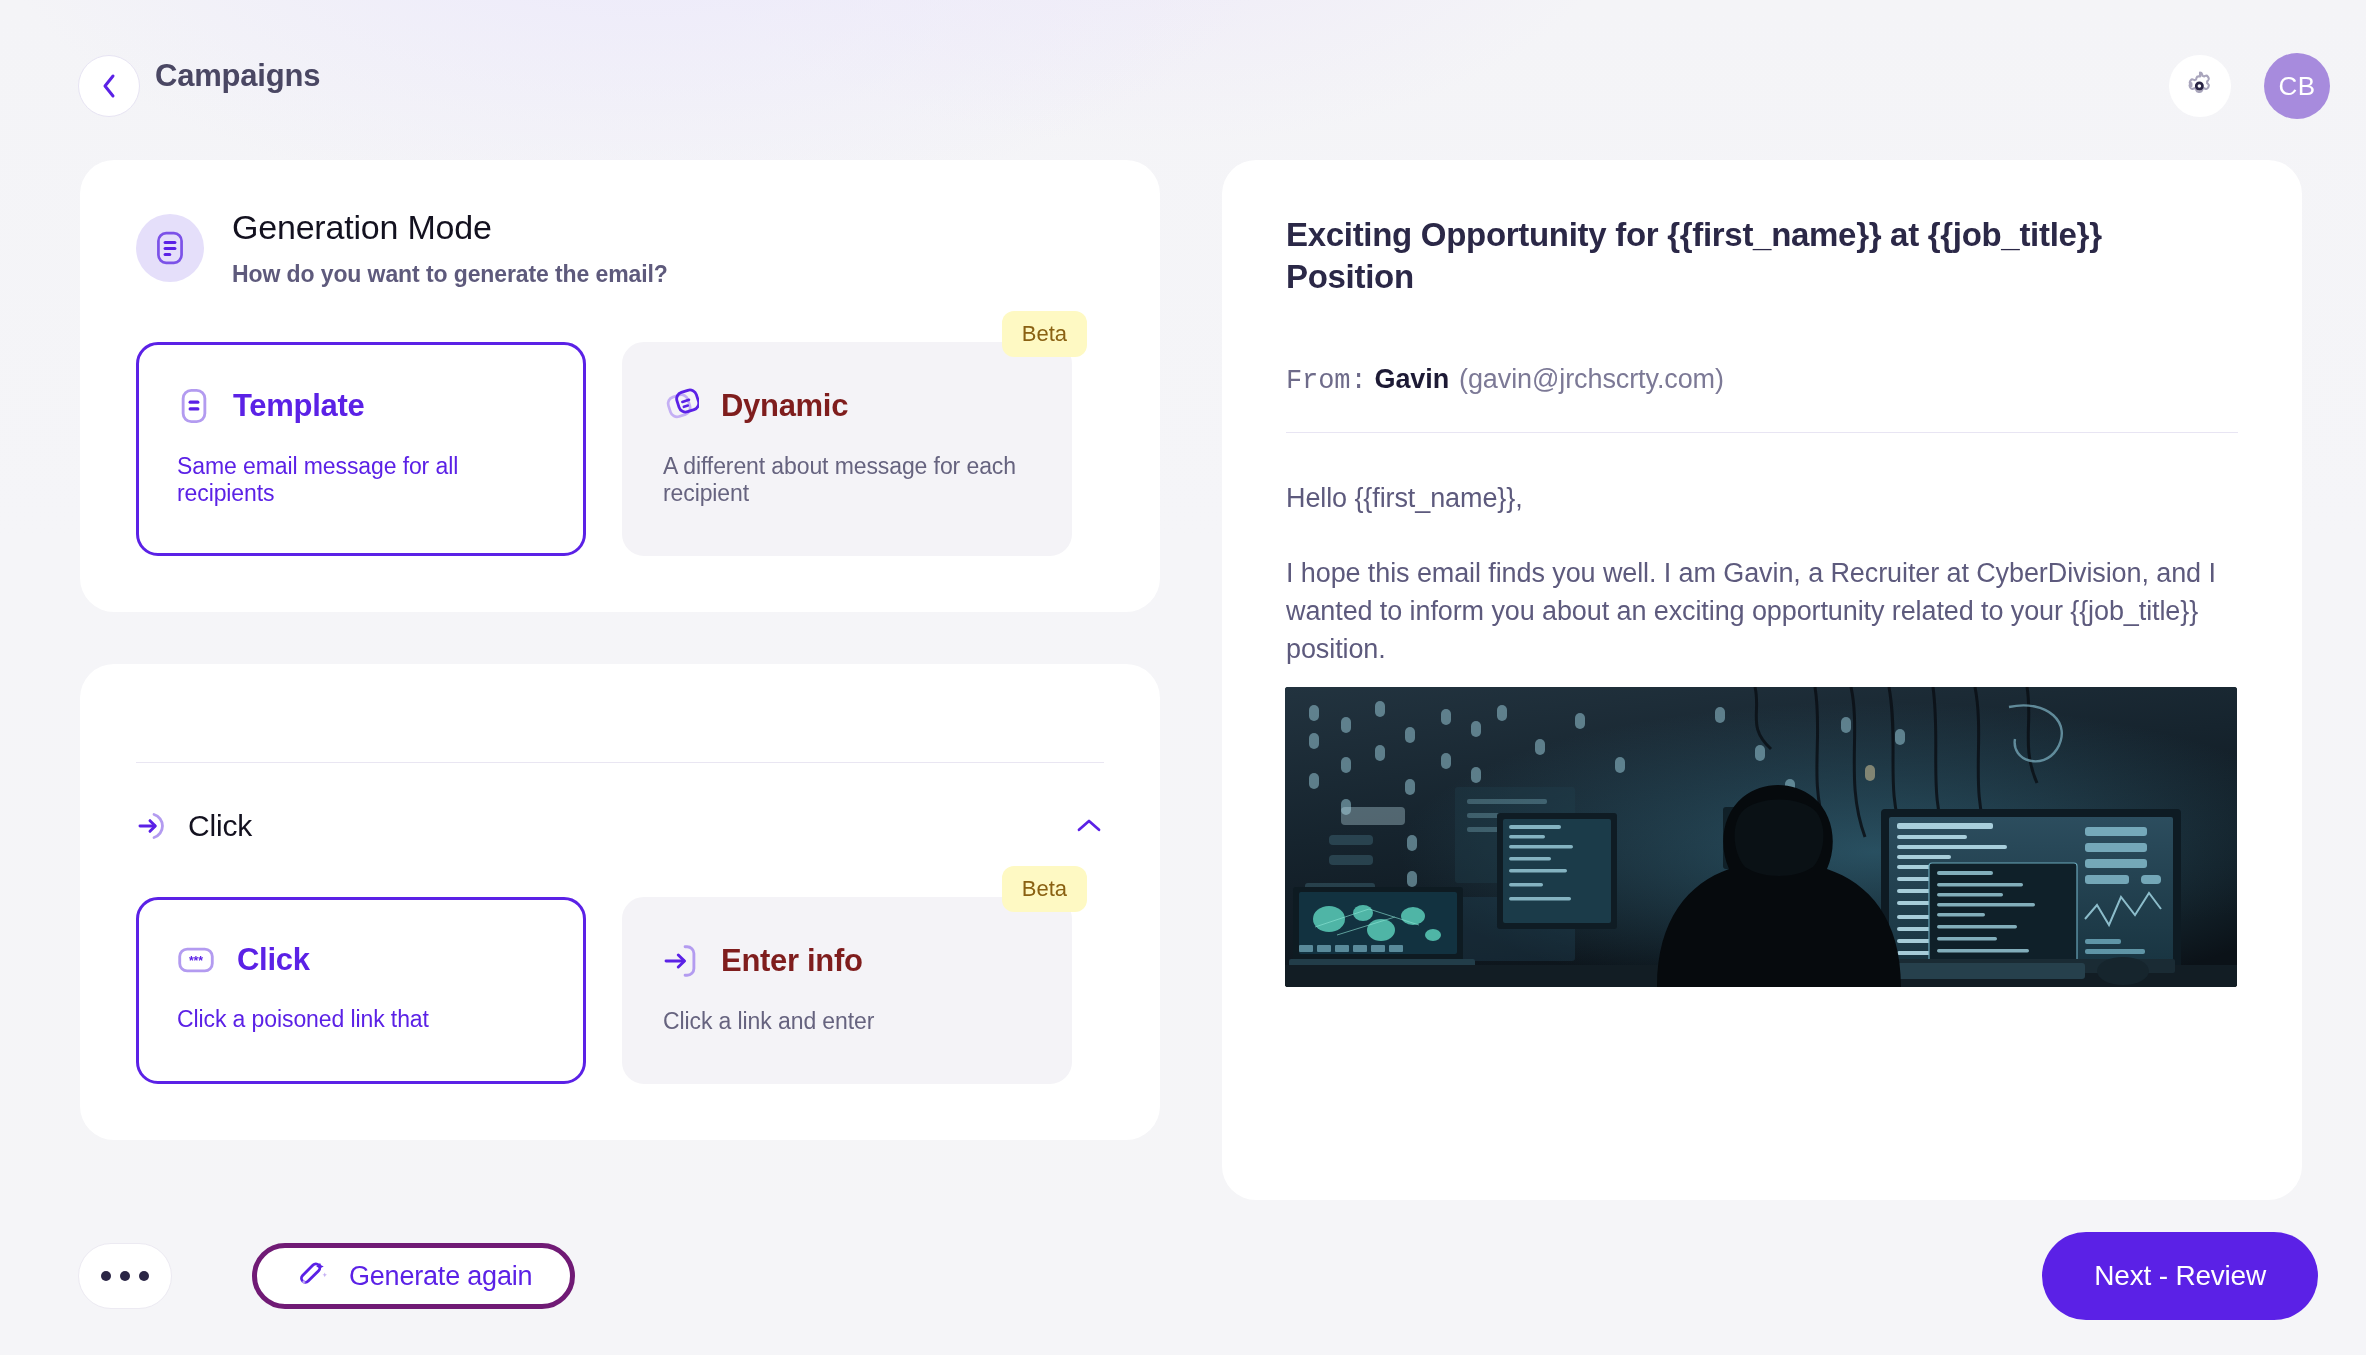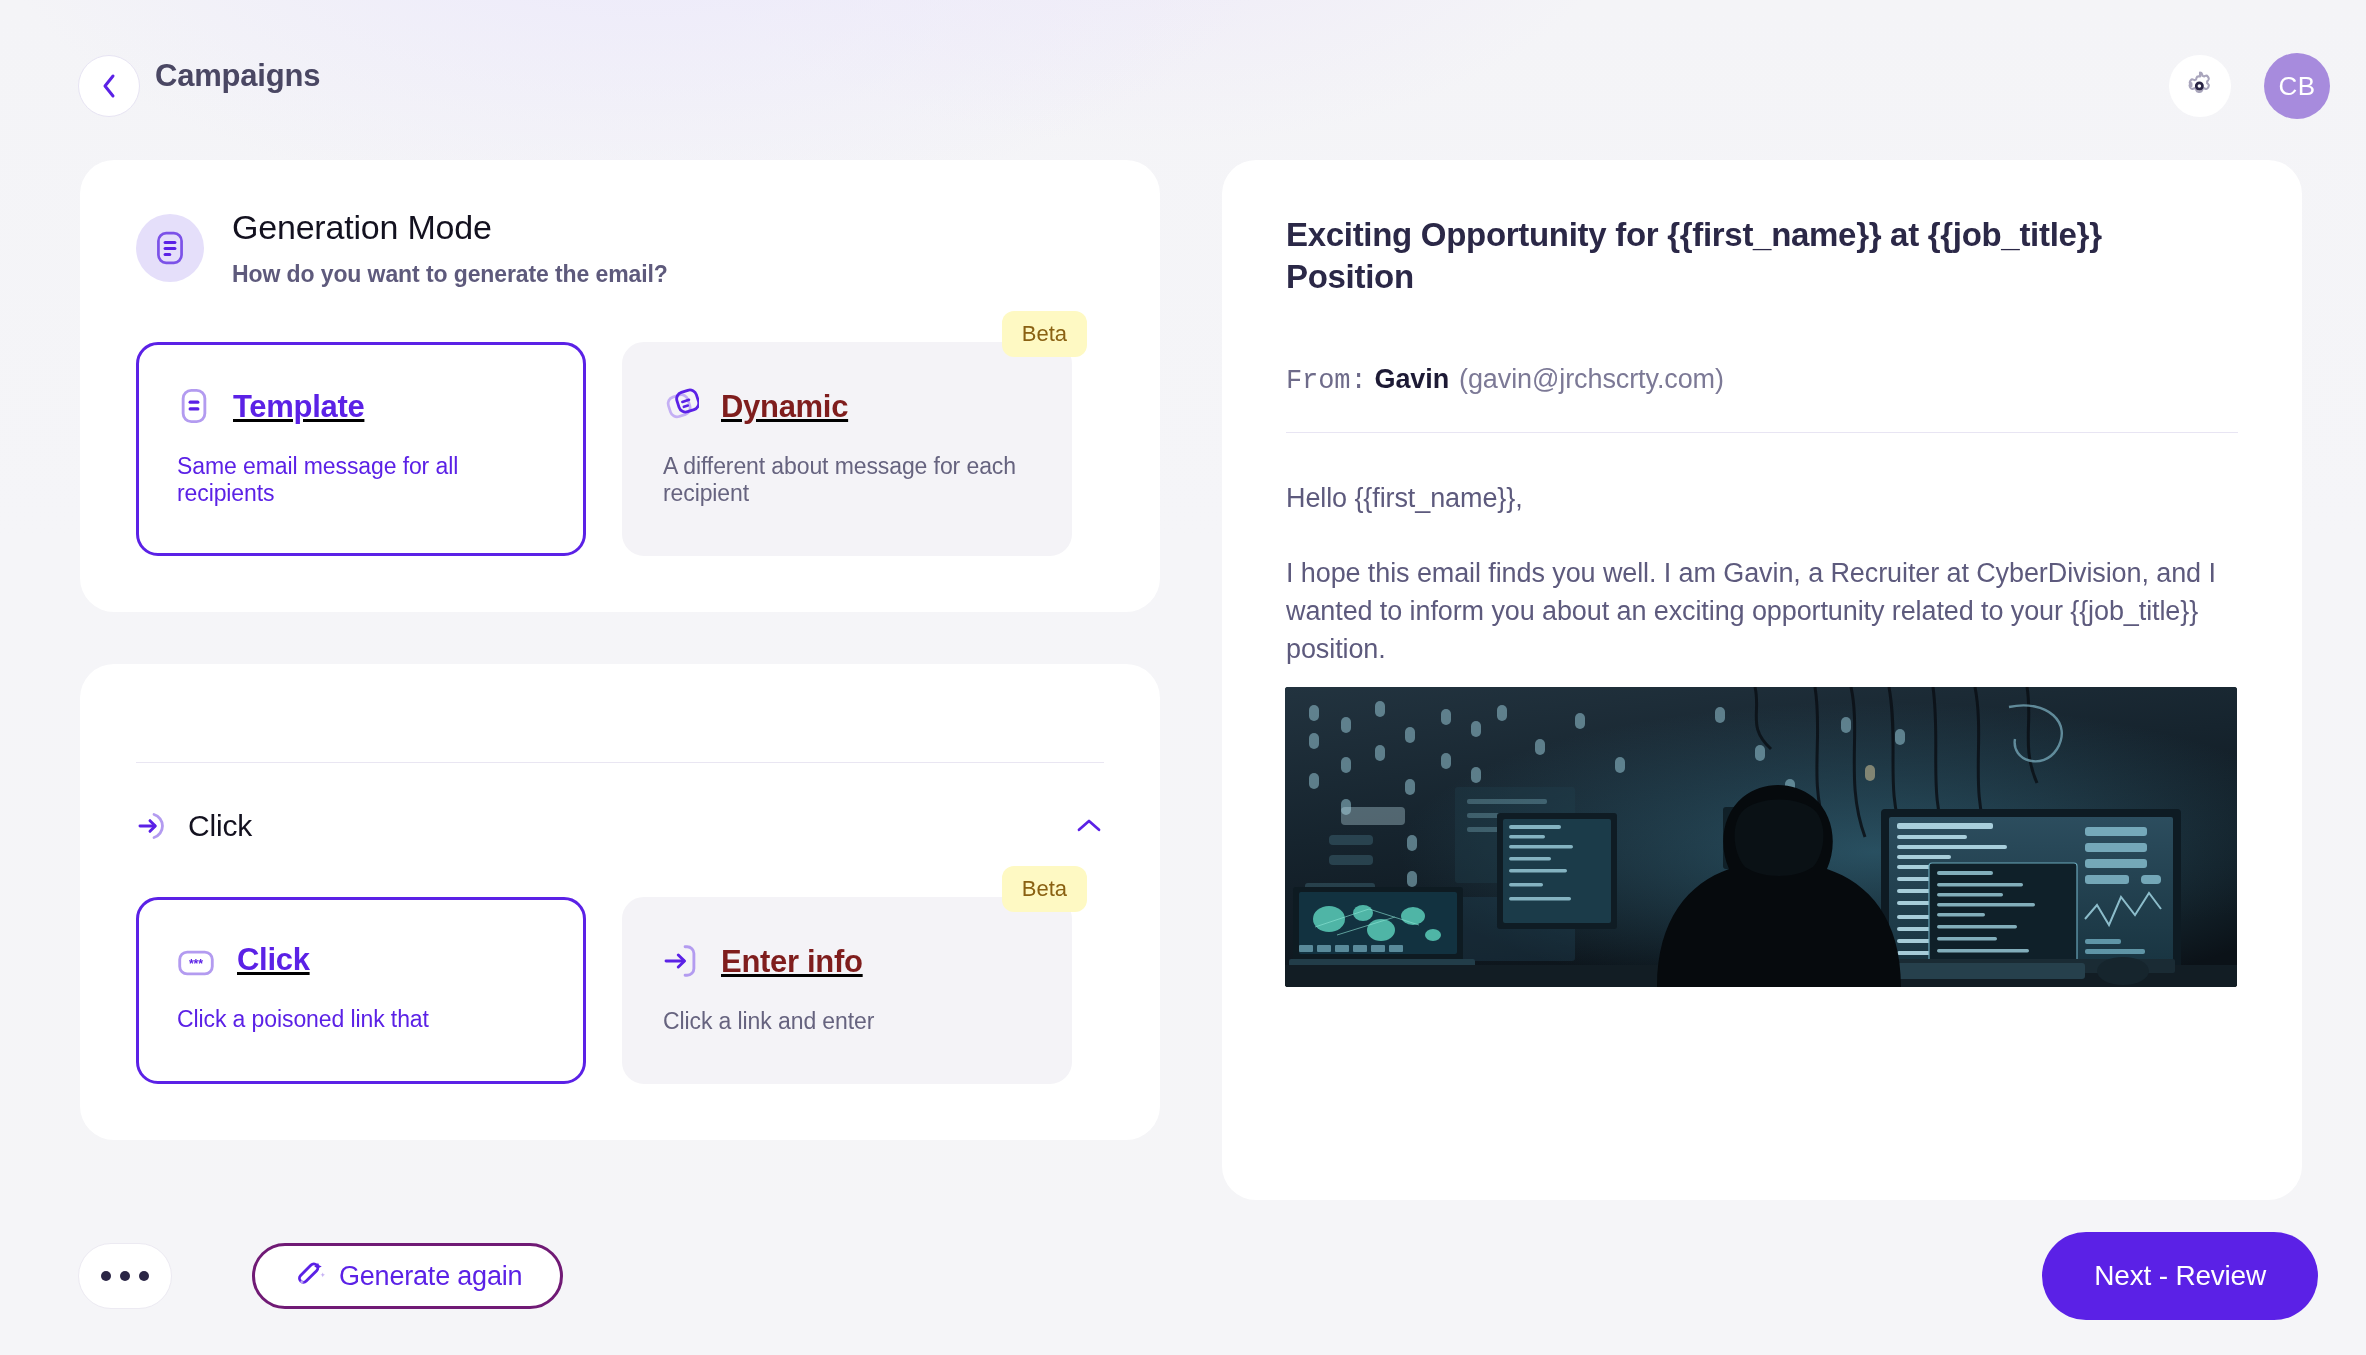--- a/index.html
+++ b/index.html
@@ -70,21 +70,21 @@
   .card-title { font-size: 34px; font-weight: 400; color: #13111f; letter-spacing: -0.2px; }
   .card-sub { font-size: 23px; font-weight: 700; color: #5e5a7c; margin-top: 14px; letter-spacing: -0.1px; }
 
   .options { display: flex; gap: 36px; margin-top: 54px; position: relative; }
   .opt {
     position: relative; width: 450px; border-radius: 22px;
     padding: 42px 38px 46px 38px; cursor: pointer;
   }
   .opt.selected { background: #ffffff; border: 3px solid #5b21e6; }
   .opt.unselected { background: #f4f3f7; border: 3px solid #f4f3f7; }
-  .opt-head { display: flex; align-items: flex-end; gap: 22px; text-decoration: underline; }
+  .opt-head { display: flex; align-items: center; gap: 22px; }
   .opt-title { font-size: 31px; font-weight: 700; letter-spacing: -0.3px; }
   .opt.selected .opt-title { color: #5b21e6; }
   .opt.unselected .opt-title { color: #7f1d1d; }
   .opt-desc { margin-top: 28px; font-size: 23px; line-height: 1.17; letter-spacing: -0.1px; }
   .opt.selected .opt-desc { color: #5b21e6; }
   .opt.unselected .opt-desc { color: #66637f; }
   .beta-badge {
     position: absolute; right: -18px; top: -34px;
     background: #fef9c3; color: #8a6112;
     font-size: 22px; font-weight: 400;
@@ -134,22 +134,22 @@
     position: absolute; left: 78px; top: 43px;
     width: 94px; height: 66px; border-radius: 34px;
     background: #ffffff; border: 1px solid #eceaf2;
     display: flex; align-items: center; justify-content: center; gap: 9px;
     cursor: pointer;
   }
   .more-btn i { width: 10px; height: 10px; border-radius: 50%; background: #2a2545; display: block; }
   .gen-btn {
     position: absolute; left: 252px; top: 43px;
     height: 66px; padding: 0 38px; border-radius: 34px;
-    background: #ffffff; border: 3px solid #701a75;
-    display: flex; align-items: center; gap: 12px;
+    background: #ffffff; border: 5px solid #701a75;
+    display: flex; align-items: center; gap: 20px;
     font-size: 27px; color: #5b21e6; letter-spacing: -0.2px; cursor: pointer;
   }
   .next-btn {
     position: absolute; right: 48px; top: 32px;
     height: 88px; padding: 8px 52px; border-radius: 44px;
     background: #5b21e6; color: #ffffff;
     display: flex; align-items: center; justify-content: center;
     font-size: 28px; letter-spacing: -0.2px; cursor: pointer; border: none;
     font-family: "Liberation Sans", sans-serif;
   }

